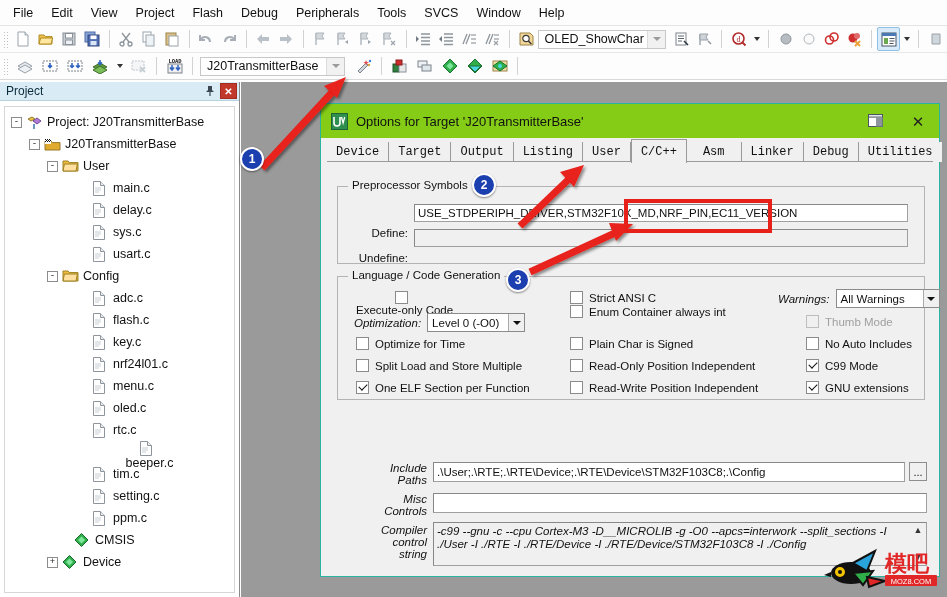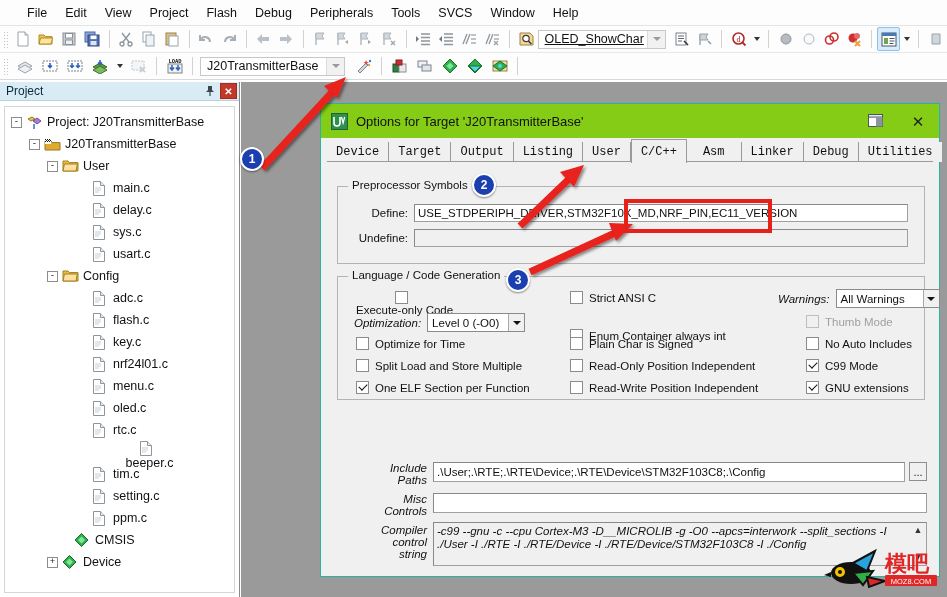--- a/index.html
+++ b/index.html
@@ -7,21 +7,21 @@
     width:947px;height:597px;overflow:hidden;
     background:#ffffff;
     font-family:"Liberation Sans",sans-serif;
     font-size:12px;color:#000;
     -webkit-font-smoothing:none;
   }
   #root{position:relative;width:947px;height:597px;}
 
   
   .menubar{position:absolute;left:0;top:0;width:947px;height:26px;background:#fdfdfd;
-    border-bottom:1px solid #e4e4e4;display:flex;align-items:center;padding-left:18px;box-sizing:border-box;}
+    border-bottom:1px solid #e4e4e4;display:flex;align-items:center;padding-left:4px;box-sizing:border-box;}
   .menubar .mi{font-size:12.5px;padding:3px 9px;color:#111;white-space:nowrap;cursor:default;}
 
   
   .toolbar{position:absolute;left:0;width:947px;height:27px;background:#fdfdfd;
     display:flex;align-items:center;box-sizing:border-box;border-bottom:1px solid #e8e8e8;}
   .tb1{top:26px;}
   .tb2{top:53px;border-bottom:1px solid #d9d9d9;}
   .grip{width:7px;height:19px;margin:0 3px 0 2px;
     background-image:radial-gradient(#b9b9b9 40%,transparent 41%);
     background-size:3px 3px;background-position:1px 1px;opacity:.85;}
@@ -85,21 +85,21 @@
     border-right:1px solid #9a9a9a;position:relative;z-index:2;margin-bottom:-1px;}
   .tabline{position:absolute;left:6px;right:6px;bottom:0;height:1px;background:#9a9a9a;}
 
   .dlgbody{position:absolute;left:0;right:0;top:58px;bottom:0;}
 
   
   .group{position:absolute;border:1px solid #b4b4b4;}
   .group > .legend{position:absolute;top:-8px;left:10px;background:#f0f0f0;padding:0 4px;font-size:11.5px;color:#111;}
 
   .lbl{font-size:11.5px;color:#111;font-style:italic;}
-  .lblr{font-size:11.5px;color:#111;text-align:right;}
+  .lblr{font-size:11.5px;color:#111;text-align:right;margin-top:20px;}
   .txt{background:#fff;border:1px solid #a0a0a0;border-top-color:#888;border-left-color:#888;
     box-sizing:border-box;font-size:11.5px;color:#111;display:flex;align-items:center;padding:0 3px;overflow:hidden;white-space:nowrap;}
   .txt.dim{background:#f0f0f0;}
 
   .cbrow{position:absolute;display:flex;align-items:center;font-size:11.5px;color:#111;white-space:nowrap;}
   .cb{width:11px;height:11px;border:1px solid #8b8b8b;background:#fff;margin-right:6px;flex:0 0 auto;
     display:flex;align-items:center;justify-content:center;}
   .cb.checked:after{content:"";display:block;width:7px;height:4px;border-left:1.6px solid #111;
     border-bottom:1.6px solid #111;transform:rotate(-45deg) translate(1px,-1px);}
   .cbrow.disabled{color:#a0a0a0;}
@@ -289,21 +289,21 @@
     <div class="sep"></div>
 
     <div class="tbtn">
       <svg class="ic" width="17" height="16" viewBox="0 0 17 16">
         <path d="M2 2h10l3 3v9H2z" fill="#f3d79a" stroke="#9d8448"></path>
         <circle cx="8" cy="7.5" r="3.2" fill="#fff" stroke="#3a3a3a" stroke-width="1.2"></circle>
         <path d="M10.4 10l3 3" stroke="#3a3a3a" stroke-width="1.6"></path>
         </svg>
     </div>
 
-    <div class="combo" style="width:140px;text-decoration:underline;">
+    <div class="combo" style="width:140px;">
       <span>OLED_ShowChar</span>
       <span class="cbtn">
           <i></i>
         </span>
     </div>
 
     <div class="tbtn" style="margin-left:4px;">
       <svg class="ic" width="16" height="16" viewBox="0 0 16 16">
         <rect x="2" y="2" width="10" height="12" fill="#fff" stroke="#7d848b"></rect>
         <path d="M4 5h6M4 7.5h6M4 10h4" stroke="#5d666e"></path>
@@ -800,21 +800,21 @@
         </div>
         <div class="cbrow" style="left:18px;top:104px;">
           <span class="cb checked"></span>
           <span>One ELF Section per Function</span>
         </div>
 
         <div class="cbrow" style="left:232px;top:14px;">
           <span class="cb"></span>
           <span>Strict ANSI C</span>
         </div>
-        <div class="cbrow" style="left:232px;top:52px;">
+        <div class="cbrow" style="left:232px;top:28px;">
           <span class="cb"></span>
           <span>Enum Container always int</span>
         </div>
         <div class="cbrow" style="left:232px;top:60px;">
           <span class="cb"></span>
           <span>Plain Char is Signed</span>
         </div>
         <div class="cbrow" style="left:232px;top:82px;">
           <span class="cb"></span>
           <span>Read-Only Position Independent</span>

